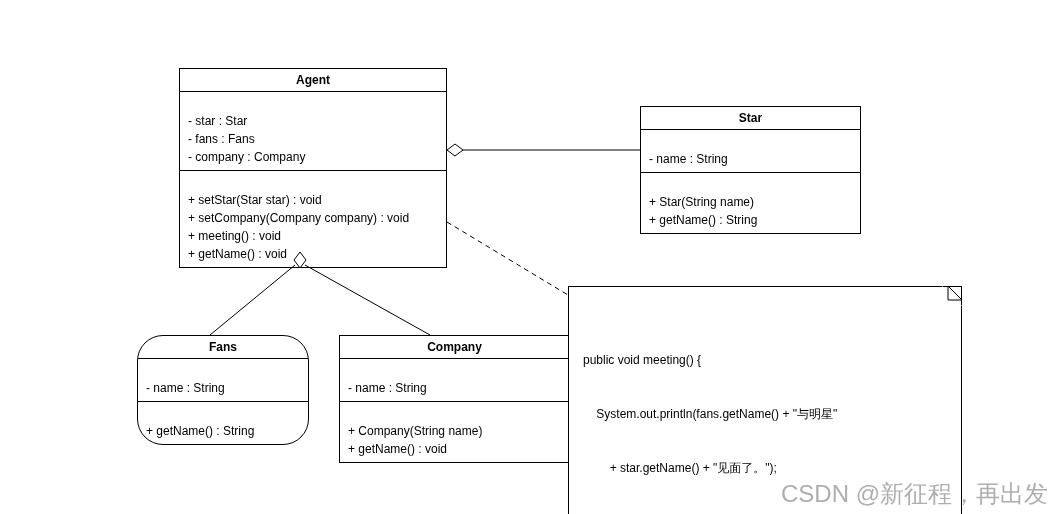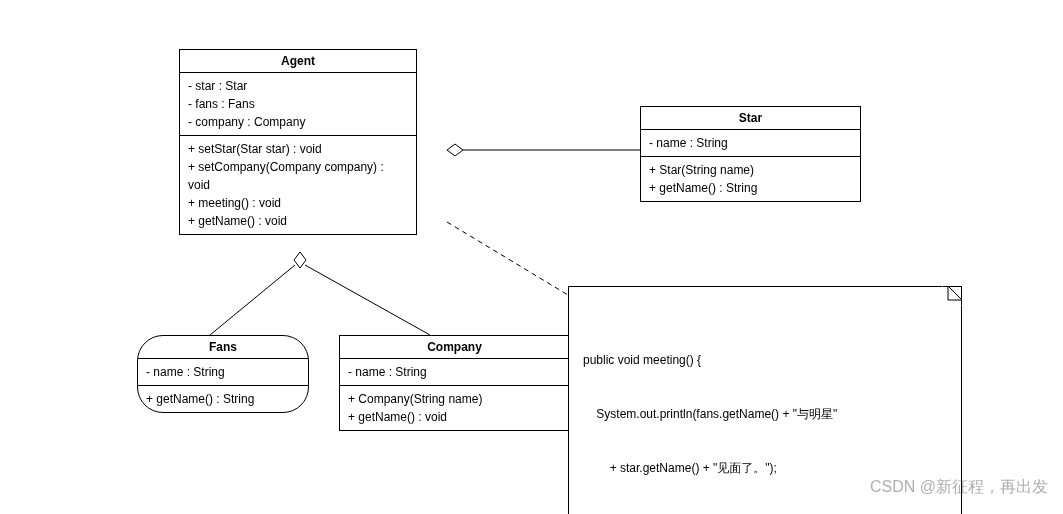--- a/index.html
+++ b/index.html
@@ -19,20 +19,21 @@
     .uml-title {
       text-align: center;
       font-weight: bold;
       padding: 4px;
       border-bottom: 1px solid #000;
     }
     .uml-section {
       padding: 4px 8px;
       border-bottom: 1px solid #000;
       line-height: 1.5;
+      margin-top: 16px;
     }
     .uml-section:last-child {
       border-bottom: none;
     }
     .note {
       position: absolute;
       border: 1px solid #000;
       background: #fff;
       padding: 10px 14px;
       line-height: 1.5;
@@ -51,30 +52,30 @@
       position: absolute;
       top: 0;
       left: 0;
       width: 1063px;
       height: 514px;
       pointer-events: none;
     }
     .watermark {
       position: absolute;
       right: 15px;
-      bottom: 16px;
+      bottom: 4px;
       color: rgba(120,120,120,0.6);
-      font-size: 16px;
+      font-size: 24px;
       font-family: sans-serif;
     }
   </style>
 </head>
 <body>
 
-<div class="uml-class" style="left:179px; top:49px; width:238px;">
+<div class="uml-class" style="left:179px; top:68px; width:268px;">
   <div class="uml-title">Agent</div>
   <div class="uml-section">
     <div>- star : Star</div>
     <div>- fans : Fans</div>
     <div>- company : Company</div>
   </div>
   <div class="uml-section">
     <div>+ setStar(Star star) : void</div>
     <div>+ setCompany(Company company) : void</div>
     <div>+ meeting() : void</div>

